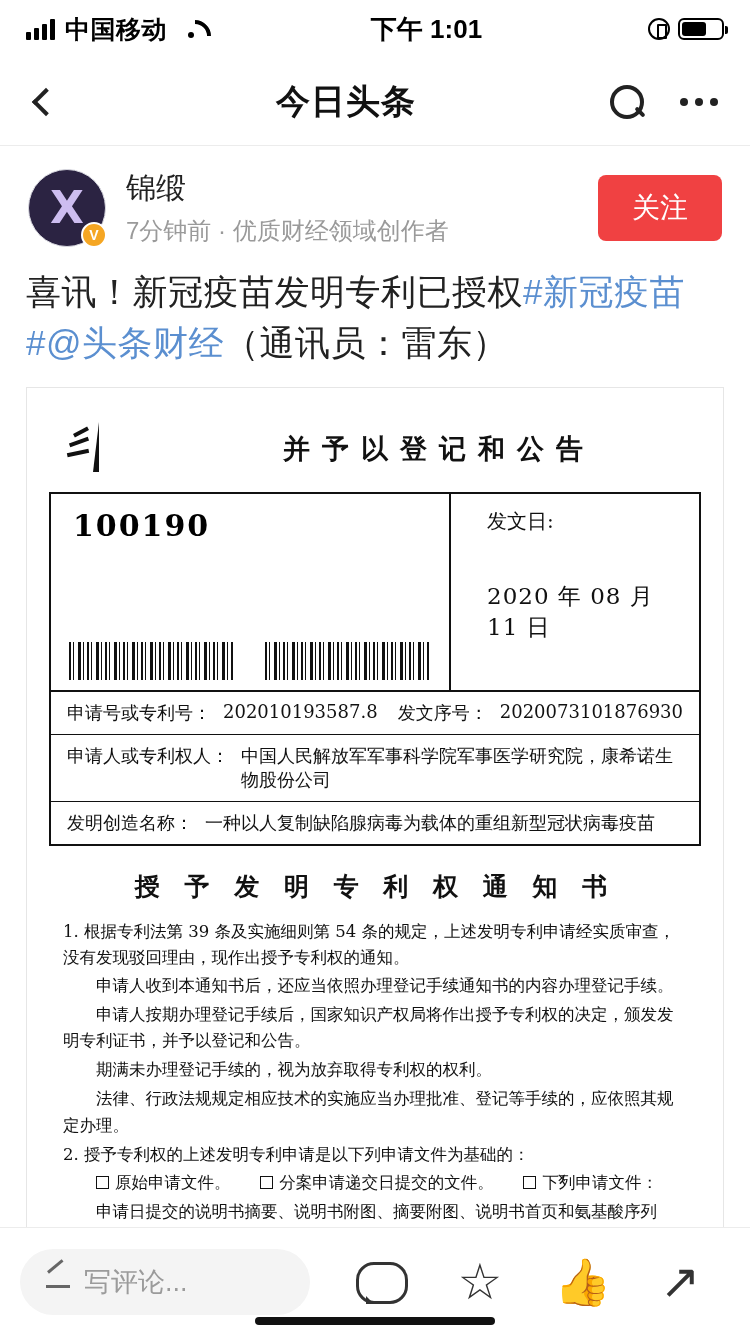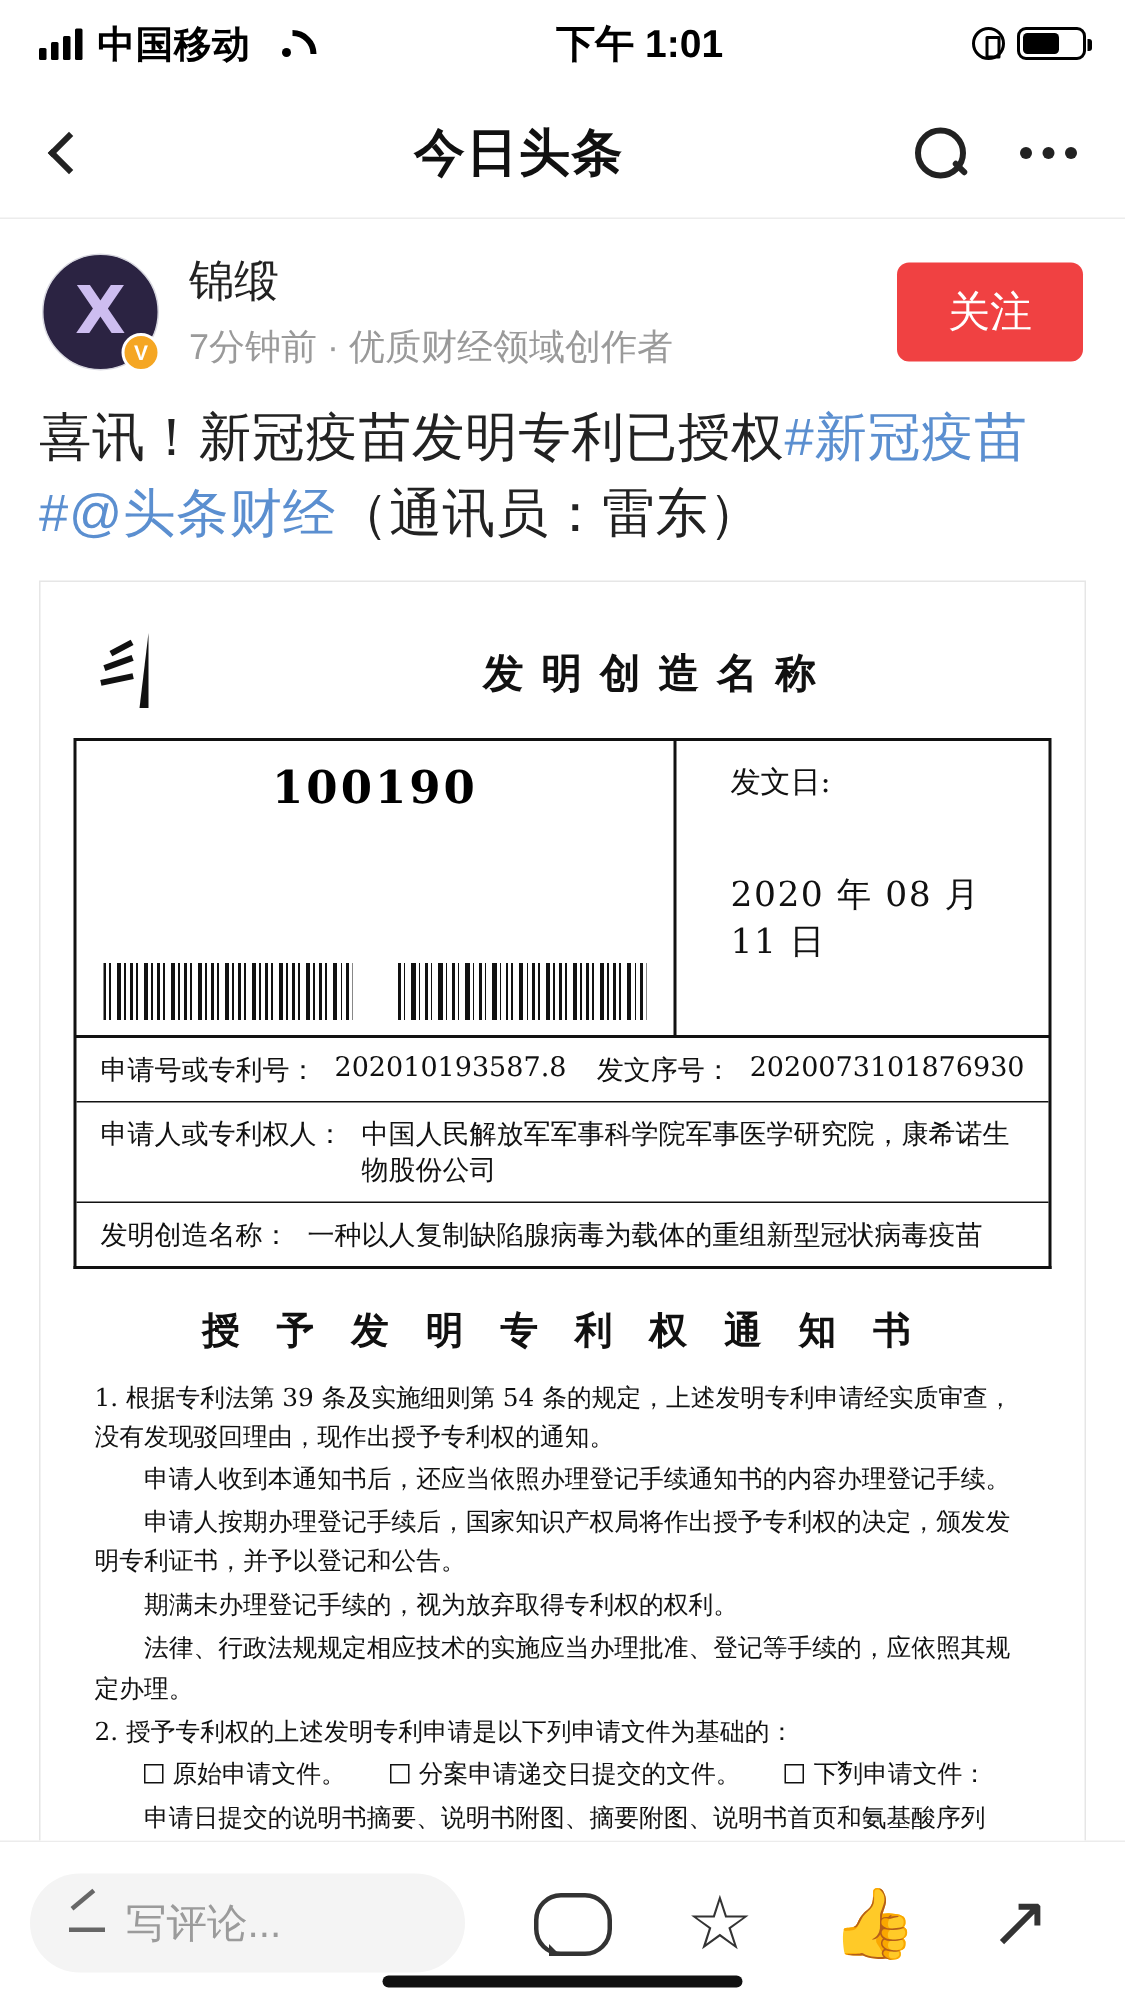--- a/index.html
+++ b/index.html
@@ -133,21 +133,21 @@
   .doc-logo .s2 { position:absolute; left:6px; top:8px; width:16px; height:4px; background:#111; transform: rotate(-28deg);}
   .doc-logo .s3 { position:absolute; left:2px; top:18px; width:20px; height:4px; background:#111; transform: rotate(-20deg);}
   .doc-logo .s4 { position:absolute; left:0px; top:29px; width:22px; height:4px; background:#111; transform: rotate(-12deg);}
   .doc-org {
     flex:1; text-align:center; font-size: 27px; letter-spacing: 12px;
     font-family: "DejaVu Serif", serif; color:#111; font-weight: 600;
     padding-left: 40px;
   }
 
   .doc-topbox { border: 2px solid #111; display:flex; min-height: 200px; }
-  .doc-topleft { flex: 1; position: relative; padding: 14px 22px; text-align: center; }
+  .doc-topleft { flex: 1; position: relative; padding: 14px 22px; }
   .doc-num { font-size: 30px; font-family: "DejaVu Serif", serif; font-weight: bold; letter-spacing: 2px;}
   .barcodes { position:absolute; left:18px; right:18px; bottom: 10px; display:flex; gap: 30px;}
   .barcode { height: 38px; flex:1;
     background: repeating-linear-gradient(to right,#111 0 2px,#fff 2px 4px,#111 4px 5px,#fff 5px 9px,#111 9px 12px,#fff 12px 14px,#111 14px 15px,#fff 15px 18px);
   }
   .doc-topright { width: 250px; border-left: 2px solid #111; padding: 14px 36px; }
   .doc-issue-label { font-size: 20px; font-family: "DejaVu Serif", serif; color:#111;}
   .doc-issue-date { margin-top: 46px; font-size: 23px; font-family: "DejaVu Serif", serif; color:#111; letter-spacing: 1px;}
 
   .doc-rows { border: 2px solid #111; border-top: none; }
@@ -260,21 +260,21 @@
 
     <div class="doc-wrap">
 
       <div class="doc-head">
         <span class="doc-logo">
           <span class="sail"></span>
             <span class="s2"></span>
             <span class="s3"></span>
             <span class="s4"></span>
         </span>
-        <span class="doc-org">发明创造名称</span>
+        <span class="doc-org">并予以登记和公告</span>
       </div>
 
       <div class="doc-topbox">
         <div class="doc-topleft">
           <div class="doc-num">100190</div>
           <div class="barcodes">
             <span class="barcode"></span>
               <span class="barcode"></span>
           </div>
         </div>

